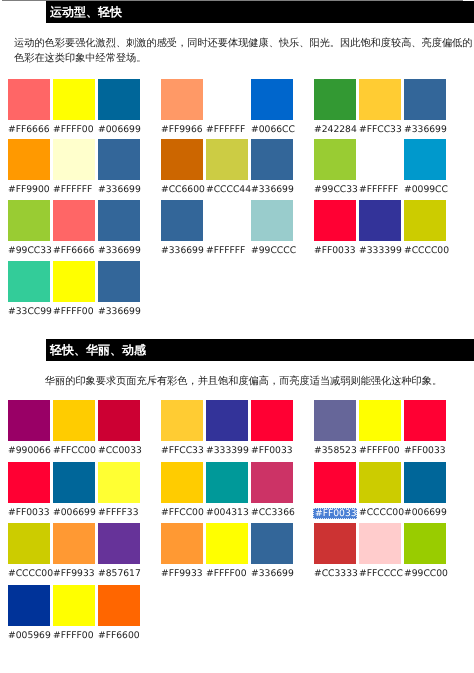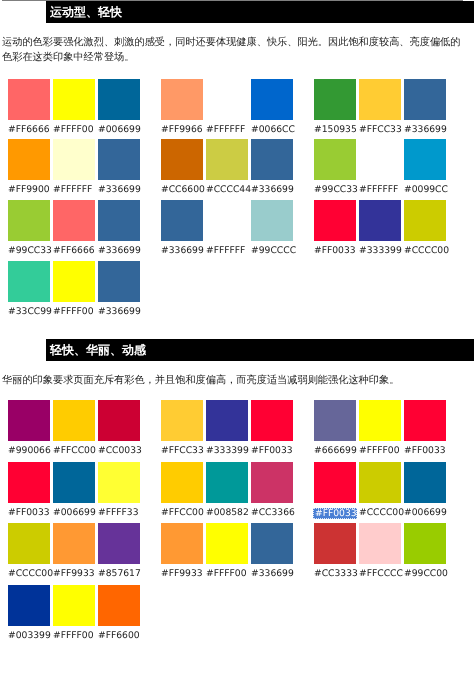--- a/index.html
+++ b/index.html
@@ -41,30 +41,29 @@
     letter-spacing: 0px;
     overflow: hidden;
     white-space: nowrap;
     margin-left: 44px;
   }
   #sec1-header { top: 1px; }
   #sec2-header { top: 339px; }
 
   .section-desc {
     position: absolute;
-    left: 2px;
+    left: 14px;
     width: 459px;
     font-size: 10.2px;
     color: #1a1a1a;
     line-height: 14.5px;
     letter-spacing: 0px;
-    font-family: Liberation Mono, monospace;
   }
   #sec1-desc { top: 37px; }
-  #sec2-desc { top: 375px; }
+  #sec2-desc { top: 375px; text-align: center; }
 
   .groups { position: absolute; left: 8px; }
   #sec1-groups { top: 78.6px; }
   #sec2-groups { top: 400px; }
 
   .group { position: absolute; top: 0; }
   .group-1 { left: 0px; }
   .group-2 { left: 153px; }
   .group-3 { left: 306px; }
 
@@ -215,21 +214,21 @@
             <div class="swatch" style="background-color: rgb(153, 204, 204);"></div>
             <div class="label">#99CCCC</div>
           </div>
         </div>
       </div>
 
       <div class="group group-3">
         <div class="grid-row" style="top: 0px;">
           <div class="cell col-1">
             <div class="swatch" style="background-color: rgb(51, 153, 51);"></div>
-            <div class="label">#150935</div>
+            <div class="label">#242284</div>
           </div>
           <div class="cell col-2">
             <div class="swatch" style="background-color: rgb(255, 204, 51);"></div>
             <div class="label">#FFCC33</div>
           </div>
           <div class="cell col-3">
             <div class="swatch" style="background-color: rgb(51, 102, 153);"></div>
             <div class="label">#336699</div>
           </div>
         </div>
@@ -311,21 +310,21 @@
             <div class="label">#FF9933</div>
           </div>
           <div class="cell col-3">
             <div class="swatch" style="background-color: rgb(102, 51, 153);"></div>
             <div class="label">#857617</div>
           </div>
         </div>
         <div class="grid-row" style="top: 184.8px;">
           <div class="cell col-1">
             <div class="swatch" style="background-color: rgb(0, 51, 153);"></div>
-            <div class="label">#003399</div>
+            <div class="label">#005969</div>
           </div>
           <div class="cell col-2">
             <div class="swatch" style="background-color: rgb(255, 255, 0);"></div>
             <div class="label">#FFFF00</div>
           </div>
           <div class="cell col-3">
             <div class="swatch" style="background-color: rgb(255, 102, 0);"></div>
             <div class="label">#FF6600</div>
           </div>
         </div>
@@ -346,21 +345,21 @@
             <div class="label">#FF0033</div>
           </div>
         </div>
         <div class="grid-row" style="top: 61.6px;">
           <div class="cell col-1">
             <div class="swatch" style="background-color: rgb(255, 204, 0);"></div>
             <div class="label">#FFCC00</div>
           </div>
           <div class="cell col-2">
             <div class="swatch" style="background-color: rgb(0, 153, 153);"></div>
-            <div class="label">#008582</div>
+            <div class="label">#004313</div>
           </div>
           <div class="cell col-3">
             <div class="swatch" style="background-color: rgb(204, 51, 102);"></div>
             <div class="label">#CC3366</div>
           </div>
         </div>
         <div class="grid-row" style="top: 123.2px;">
           <div class="cell col-1">
             <div class="swatch" style="background-color: rgb(255, 153, 51);"></div>
             <div class="label">#FF9933</div>
@@ -373,21 +372,21 @@
             <div class="swatch" style="background-color: rgb(51, 102, 153);"></div>
             <div class="label">#336699</div>
           </div>
         </div>
       </div>
 
       <div class="group group-3">
         <div class="grid-row" style="top: 0px;">
           <div class="cell col-1">
             <div class="swatch" style="background-color: rgb(102, 102, 153);"></div>
-            <div class="label">#666699</div>
+            <div class="label">#358523</div>
           </div>
           <div class="cell col-2">
             <div class="swatch" style="background-color: rgb(255, 255, 0);"></div>
             <div class="label">#FFFF00</div>
           </div>
           <div class="cell col-3">
             <div class="swatch" style="background-color: rgb(255, 0, 51);"></div>
             <div class="label">#FF0033</div>
           </div>
         </div>

